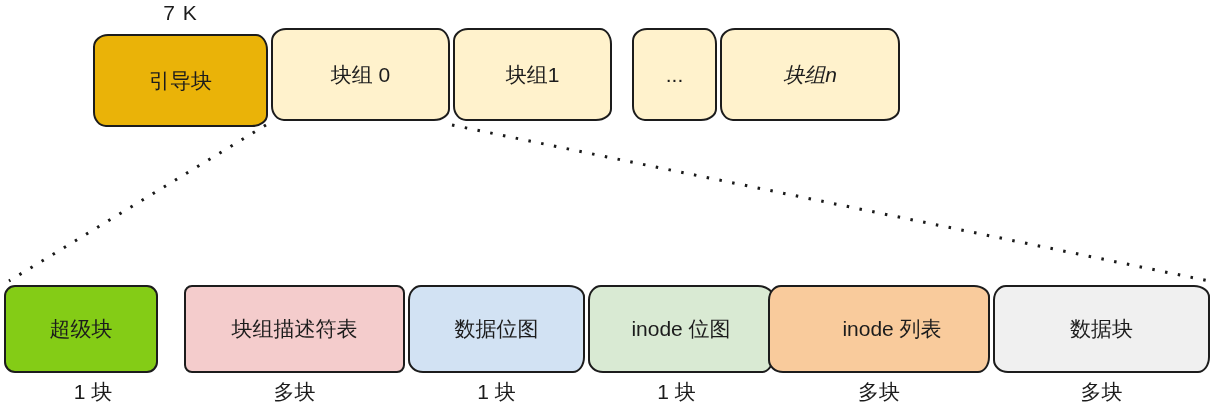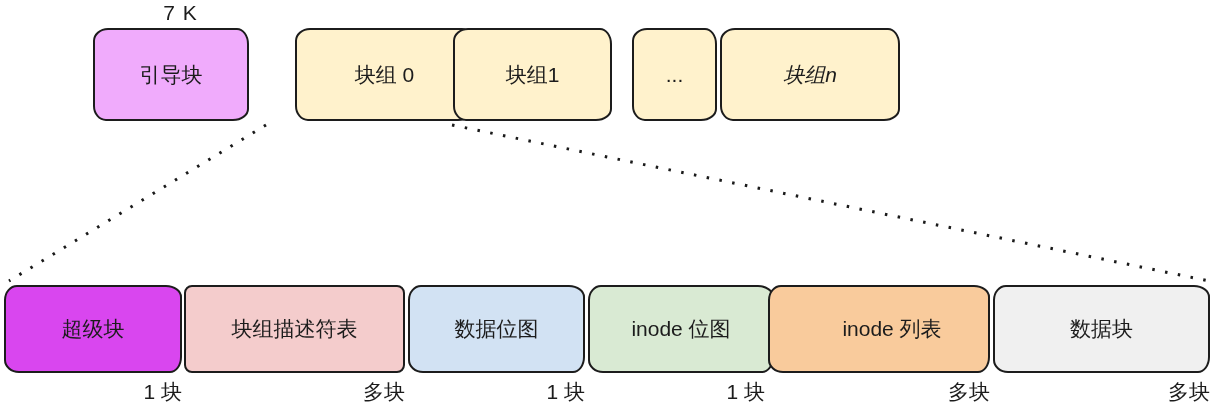--- a/index.html
+++ b/index.html
@@ -52,56 +52,56 @@
   }
   .bottom-box {
     top: 285px;
     height: 88px;
     border-radius: 13px 16px 12px 15px / 15px 12px 16px 13px;
   }
   .count {
     position: absolute;
     top: 379px;
     height: 26px;
-    text-align: right;
+    text-align: center;
     font-size: 21px;
     line-height: 26px;
     color: #1c1c1c;
   }
   .box-label { white-space: nowrap; }
 </style>
 </head>
 <body>
 
 <div class="canvas">
 
   <svg class="connectors" viewBox="0 0 1220 410" xmlns="http://www.w3.org/2000/svg">
     <line x1="266" y1="125" x2="9" y2="281" stroke-width="3" stroke-dasharray="2.5 10.5" stroke="#1a1a1a"></line>
     <line x1="452" y1="125" x2="1214" y2="282" stroke-width="3" stroke-dasharray="2.5 10.5" stroke="#1a1a1a"></line>
   </svg>
 
   <div class="size-label">7 K</div>
 
-  <div class="box top-box" style="left: 93px; width: 156px; background: #f0abfc;">
+  <div class="box top-box" style="left: 93px; width: 175px; background: #eab308; margin-top: 6px;">
     <span class="box-label">引导块</span>
   </div>
-  <div class="box top-box" style="left: 271px; width: 179px; background: rgb(255, 242, 204); margin-left: 24px;">
+  <div class="box top-box" style="left: 271px; width: 179px; background: rgb(255, 242, 204);">
     <span class="box-label">块组 0</span>
   </div>
   <div class="box top-box" style="left: 453px; width: 159px; background: rgb(255, 242, 204);">
     <span class="box-label">块组1</span>
   </div>
   <div class="box top-box" style="left: 632px; width: 85px; background: rgb(255, 242, 204);">
     <span class="box-label">...</span>
   </div>
   <div class="box top-box" style="left: 720px; width: 180px; background: rgb(255, 242, 204); font-style: italic;">
     <span class="box-label">块组n</span>
   </div>
 
-  <div class="box bottom-box" style="left: 4px; width: 178px; background: #d946ef;">
+  <div class="box bottom-box" style="left: 4px; width: 154px; background: #84cc16; border-radius: 11px;">
     <span class="box-label">超级块</span>
   </div>
   <div class="box bottom-box" style="left: 184px; width: 221px; background: rgb(244, 204, 204); border-radius: 8px;">
     <span class="box-label">块组描述符表</span>
   </div>
   <div class="box bottom-box" style="left: 408px; width: 177px; background: rgb(210, 226, 243);">
     <span class="box-label">数据位图</span>
   </div>
   <div class="box bottom-box" style="left: 588px; width: 186px; background: rgb(217, 234, 211);">
     <span class="box-label">inode 位图</span>

